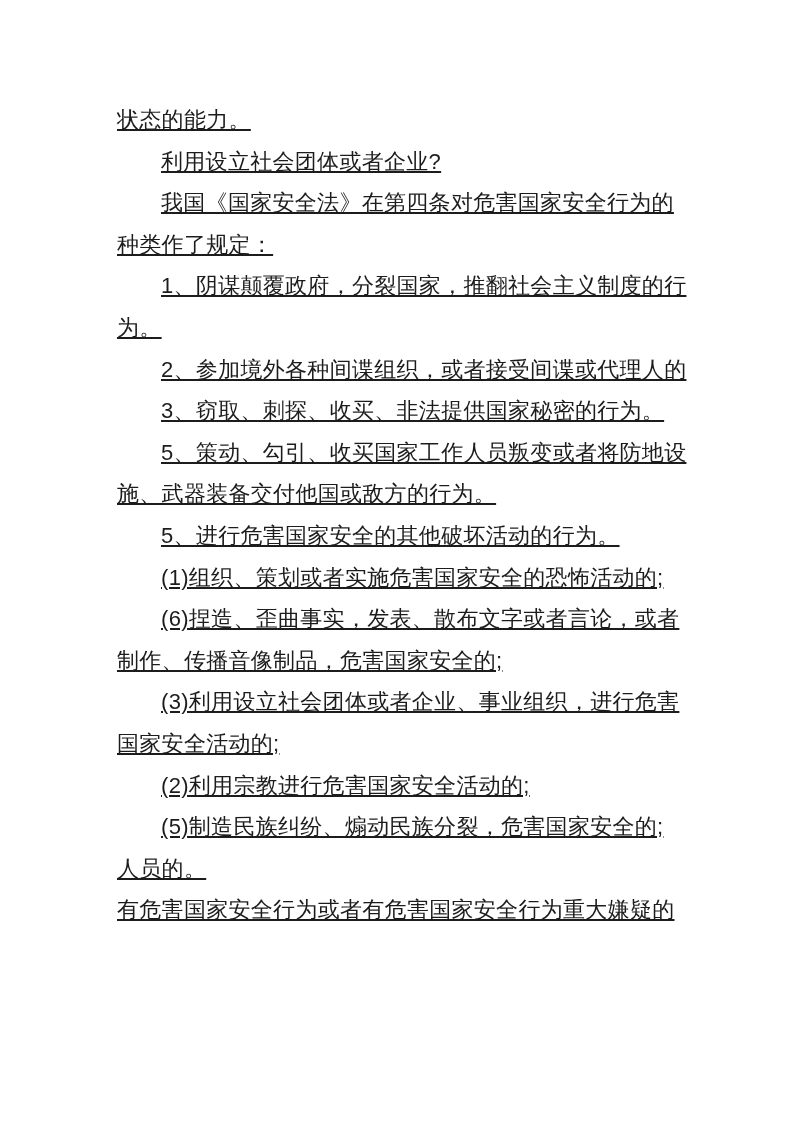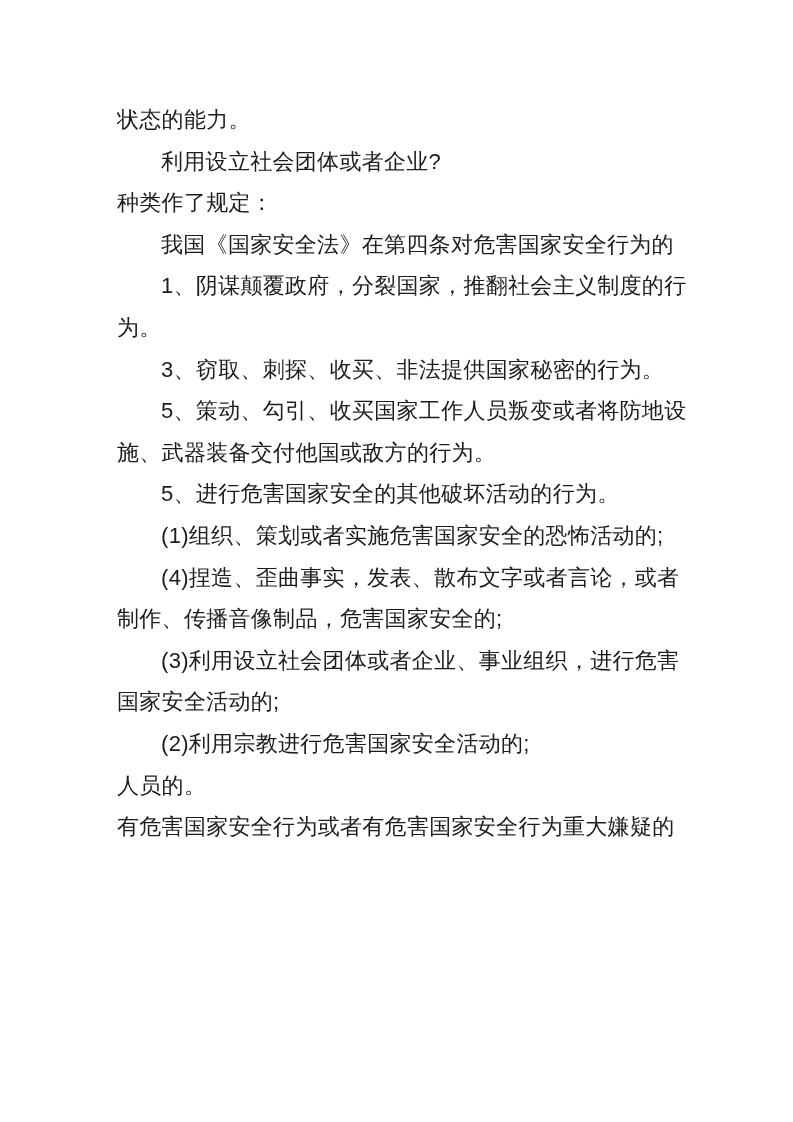--- a/index.html
+++ b/index.html
@@ -28,42 +28,45 @@
     top: 99px;
     width: 564px;
     color: #1c1c1c;
     font-size: 22px;
     line-height: 41.6px;
     letter-spacing: 0.3px;
   }
   .line {
     white-space: nowrap;
     height: 41.6px;
+    text-decoration: underline;
   }
   .ind {
     padding-left: 44px;
   }
 </style>
 </head>
 <body style="background: rgb(255, 255, 255);">
 
 <div class="doc-page">
   <div class="doc-body" style="color: rgb(28, 28, 28);">
     <div class="line">状态的能力。</div>
     <div class="line ind">利用设立社会团体或者企业?</div>
+    <div class="line ind">我国《国家安全法》在第四条对危害国家安全行为的</div>
     <div class="line">种类作了规定：</div>
-    <div class="line ind">我国《国家安全法》在第四条对危害国家安全行为的</div>
     <div class="line ind">1、阴谋颠覆政府，分裂国家，推翻社会主义制度的行</div>
     <div class="line">为。</div>
+    <div class="line ind">2、参加境外各种间谍组织，或者接受间谍或代理人的</div>
     <div class="line ind">3、窃取、刺探、收买、非法提供国家秘密的行为。</div>
     <div class="line ind">5、策动、勾引、收买国家工作人员叛变或者将防地设</div>
     <div class="line">施、武器装备交付他国或敌方的行为。</div>
     <div class="line ind">5、进行危害国家安全的其他破坏活动的行为。</div>
     <div class="line ind">(1)组织、策划或者实施危害国家安全的恐怖活动的;</div>
-    <div class="line ind">(4)捏造、歪曲事实，发表、散布文字或者言论，或者</div>
+    <div class="line ind">(6)捏造、歪曲事实，发表、散布文字或者言论，或者</div>
     <div class="line">制作、传播音像制品，危害国家安全的;</div>
     <div class="line ind">(3)利用设立社会团体或者企业、事业组织，进行危害</div>
     <div class="line">国家安全活动的;</div>
     <div class="line ind">(2)利用宗教进行危害国家安全活动的;</div>
+    <div class="line ind">(5)制造民族纠纷、煽动民族分裂，危害国家安全的;</div>
     <div class="line">人员的。</div>
     <div class="line">有危害国家安全行为或者有危害国家安全行为重大嫌疑的</div>
   </div>
 </div>
 
 </body></html>

